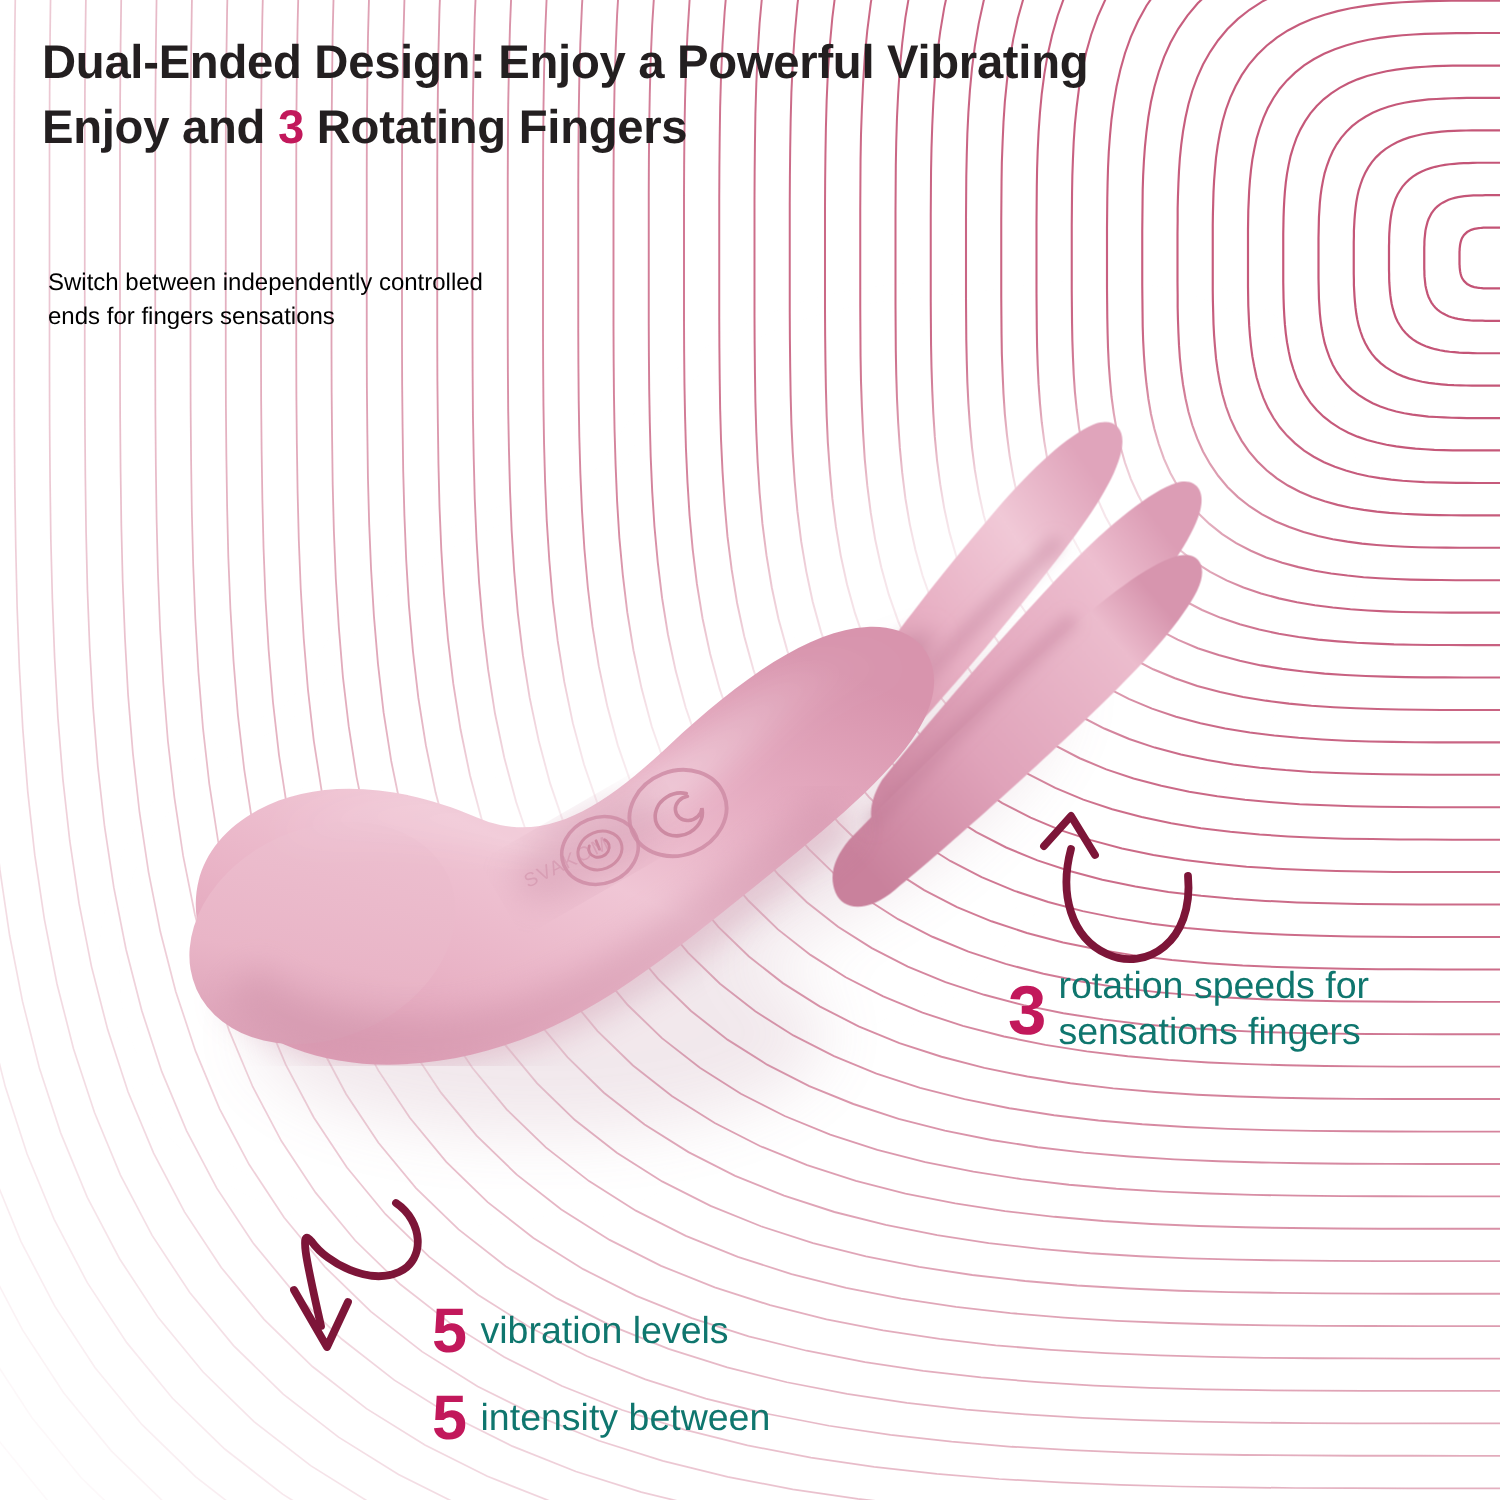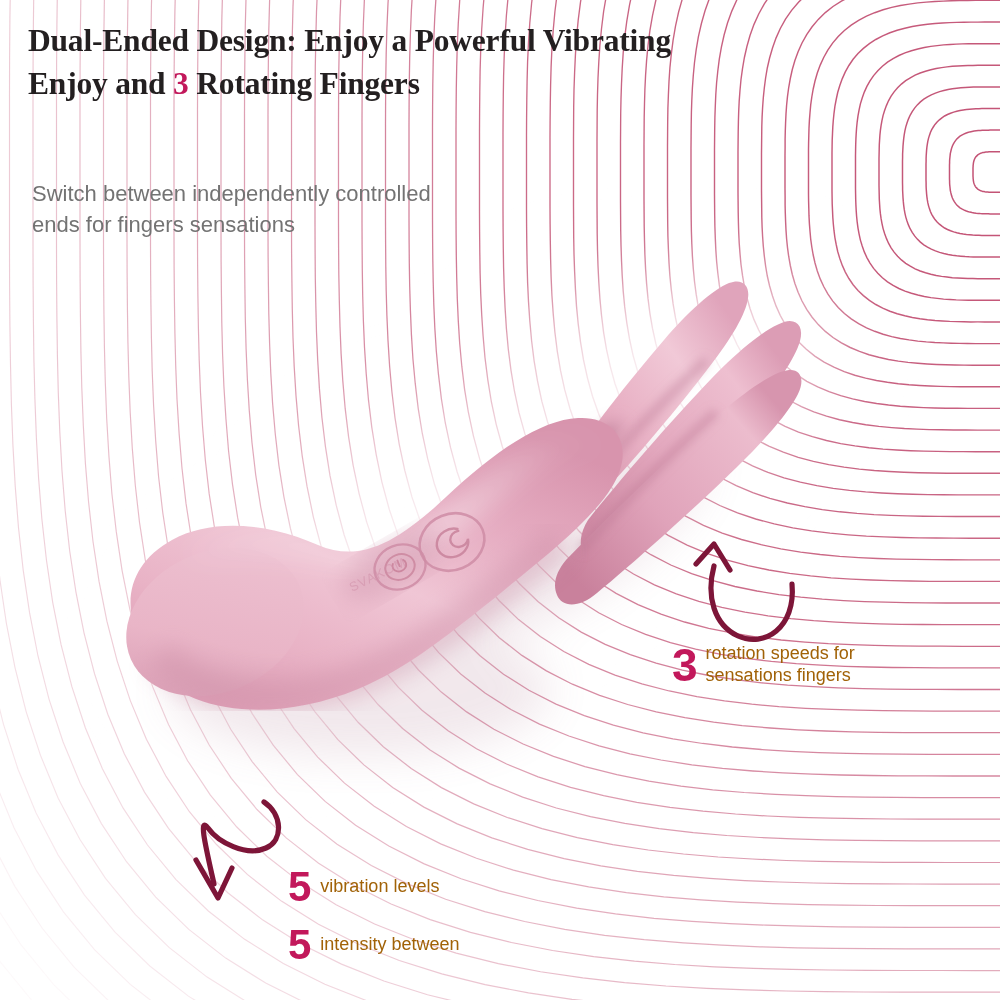--- a/index.html
+++ b/index.html
@@ -36,51 +36,50 @@
   #headline {
     position: absolute;
     left: 28px;
     top: 20px;
     width: 800px;
     font-size: 31.5px;
     font-weight: bold;
     line-height: 1.36;
     letter-spacing: -0.2px;
     color: #231f20;
-    font-family: Liberation Serif, serif;
   }
   #headline .accent { color: #c2185b; }
 
   #subtitle {
     position: absolute;
     left: 32px;
     top: 178px;
     width: 560px;
-    font-size: 22px;
+    font-size: 16px;
     font-weight: normal;
     line-height: 1.42;
-    color: #737373;
+    color: #000000;
   }
 
   .callout {
     position: absolute;
     display: flex;
     align-items: center;
   }
   .callout .num {
     color: #c2185b;
     font-weight: bold;
     font-size: 42px;
     line-height: 1;
     margin-right: 9px;
     flex: 0 0 auto;
   }
   .callout .txt {
-    color: #a16207;
-    font-size: 18px;
+    color: #0f766e;
+    font-size: 25px;
     line-height: 1.22;
   }
 
   #callout-rotation {
     left: 672px;
     top: 642px;
     align-items: center;
   }
   #callout-rotation .num { font-size: 46px; margin-right: 8px; }
 

